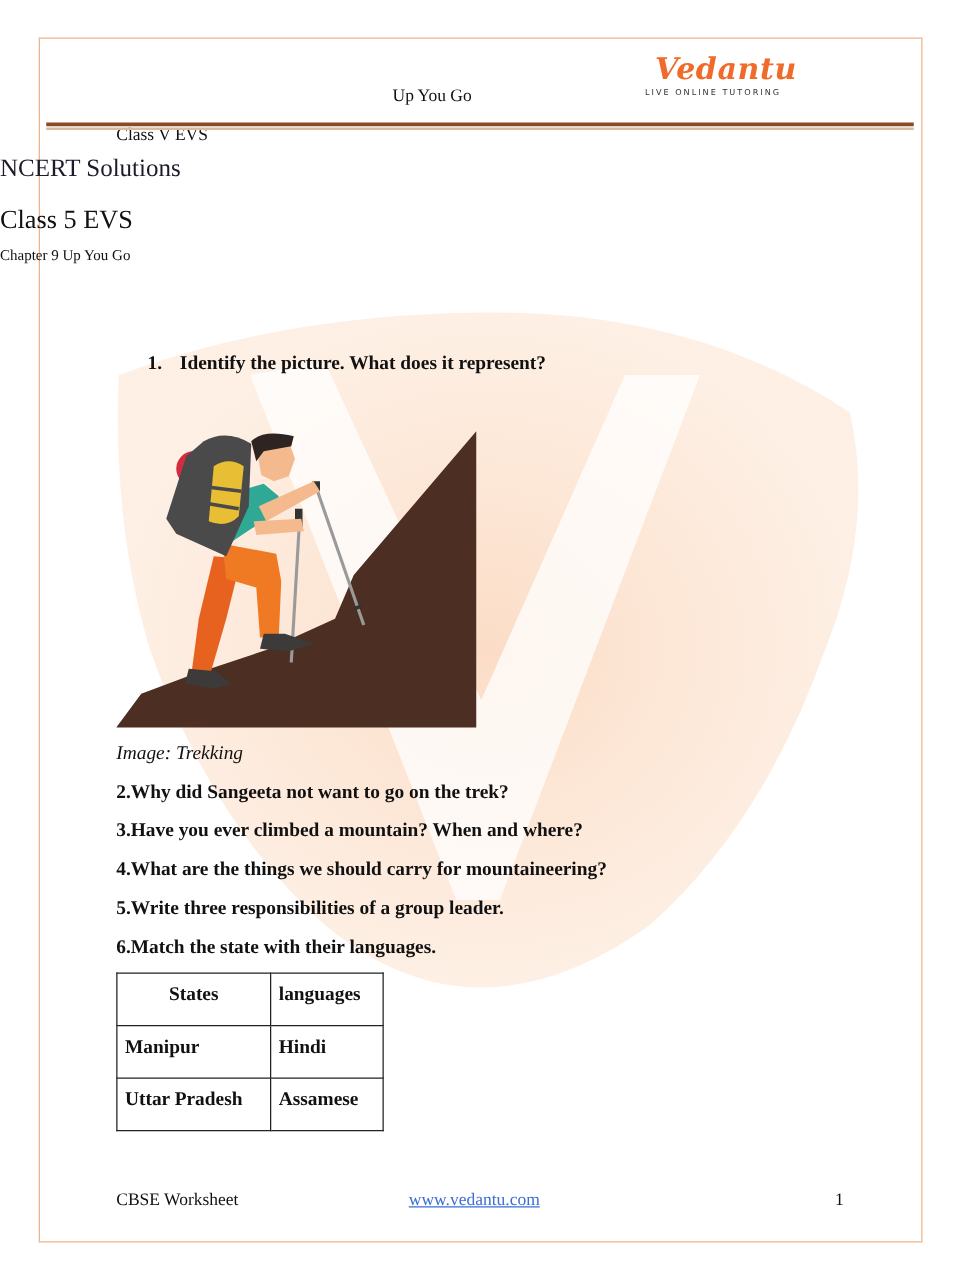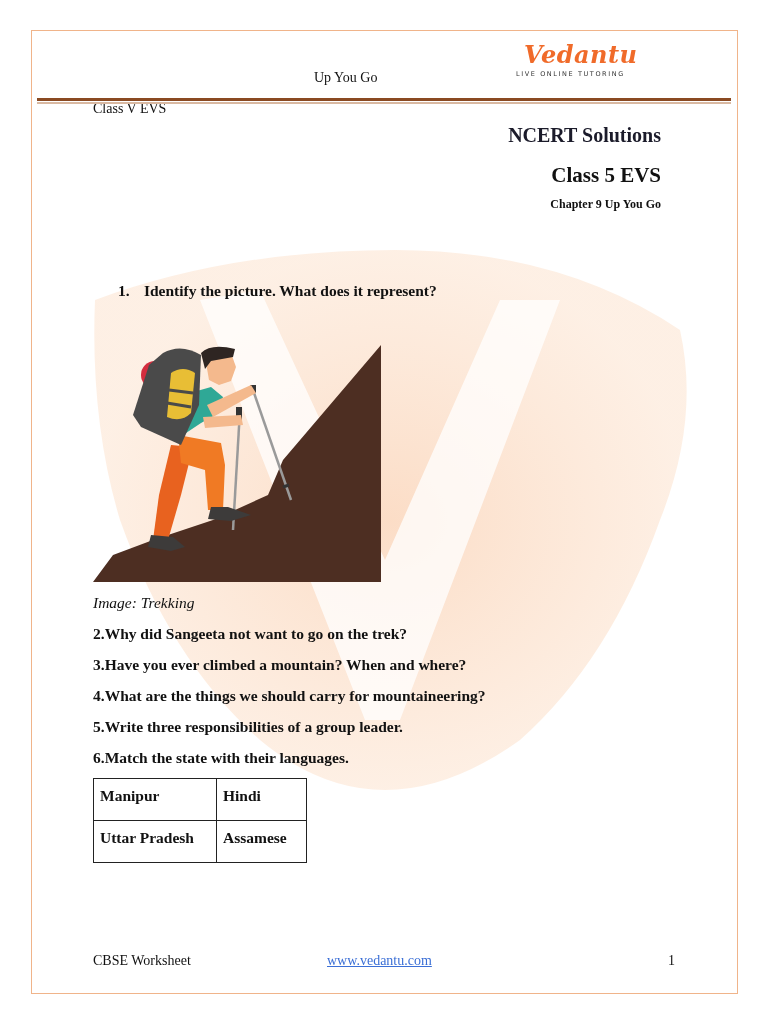--- a/index.html
+++ b/index.html
@@ -12,21 +12,21 @@
     border: 1px solid #f0b48a; box-sizing: border-box;
   }
   .watermark { position: absolute; left: 0; top: 0; width: 770px; height: 1024px; pointer-events: none; }
   .hdr-left { position: absolute; left: 93px; top: 70px; font-size: 14px; margin-top: 31px; }
   .hdr-mid { position: absolute; left: 314px; top: 70px; font-size: 14px; }
   .logo { position: absolute; left: 504px; top: 44px; width: 136px; height: 40px; }
   .logo-word { position: absolute; left: 20px; top: -4px; font-family: "DejaVu Serif", serif; font-size: 24px; font-weight: bold; color: #f06b2a; font-style: italic; letter-spacing: 0.5px; }
   .logo-tag { position: absolute; left: 12px; top: 26px; font-family: "DejaVu Sans", sans-serif; font-size: 6.5px; letter-spacing: 1.6px; color: #333; white-space: nowrap; }
   .rule1 { position: absolute; left: 37px; top: 98px; width: 694px; height: 3px; background: #8a4a22; }
   .rule2 { position: absolute; left: 37px; top: 102px; width: 694px; height: 2px; background: #d9b9a2; }
-  .title { position: absolute; left: 0; width: 661px; text-align: right; font-weight: bold; }
+  .title { position: absolute; left: 0; width: 661px; text-align: left; font-weight: normal; }
   .t1 { top: 124px; font-size: 20px; color: #1b1b2a; }
   .t2 { top: 163px; font-size: 21px; }
   .t3 { top: 197px; font-size: 12px; }
   .q1 { position: absolute; left: 118px; top: 282px; font-size: 15.5px; font-weight: bold; }
   .q1 .num { display: inline-block; width: 22px; }
   .illus { position: absolute; left: 93px; top: 335px; width: 290px; height: 250px; }
   .caption { position: absolute; left: 93px; top: 594px; font-size: 15.5px; font-style: italic; text-align: center; }
   .q { position: absolute; left: 93px; font-size: 15.5px; font-weight: bold; }
   table.match {
     position: absolute; left: 93px; top: 778px; border-collapse: collapse; font-size: 15.5px; font-weight: bold;
@@ -109,20 +109,24 @@
 <div class="caption">Image: Trekking</div>
 
 <div class="q" style="top:625px;">2.Why did Sangeeta not want to go on the trek?</div>
 <div class="q" style="top:656px;">3.Have you ever climbed a mountain? When and where?</div>
 <div class="q" style="top:687px;">4.What are the things we should carry for mountaineering?</div>
 <div class="q" style="top:718px;">5.Write three responsibilities of a group leader.</div>
 <div class="q" style="top:749px;">6.Match the state with their languages.</div>
 
 <table class="match">
   <tbody>
+      <tr class="head">
+    <td class="c1">States</td>
+    <td class="c2">languages</td>
+  </tr>
   <tr>
     <td class="c1">Manipur</td>
     <td class="c2">Hindi</td>
   </tr>
   <tr>
     <td class="c1">Uttar Pradesh</td>
     <td class="c2">Assamese</td>
   </tr>
 </tbody>
   </table>

